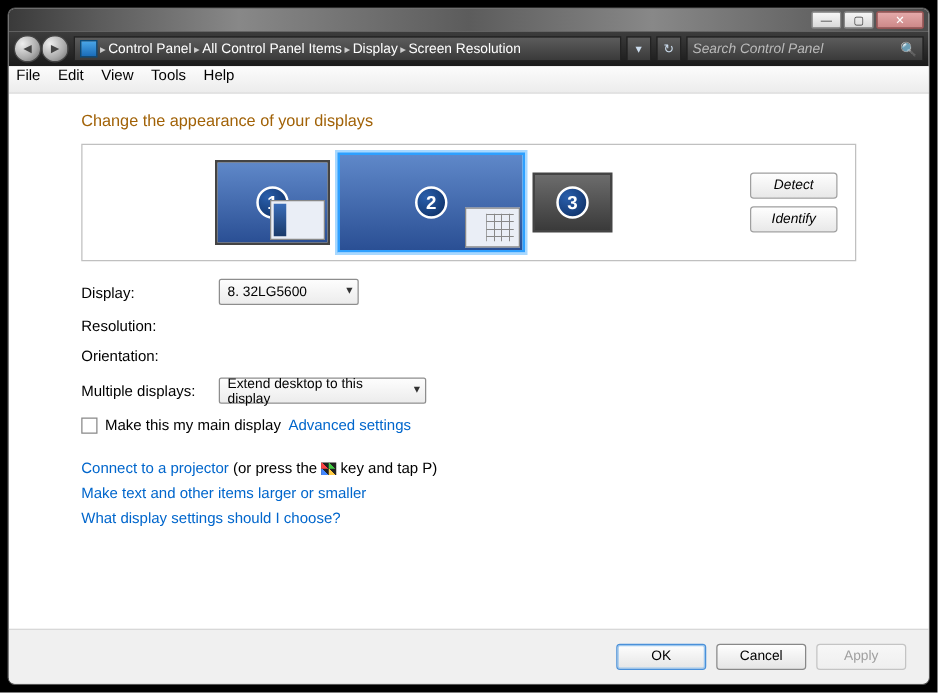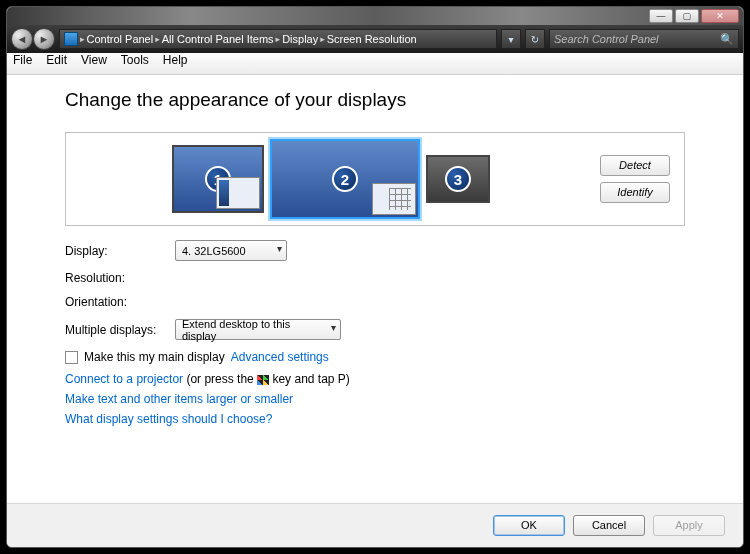--- a/index.html
+++ b/index.html
@@ -105,23 +105,23 @@
 }
 .menu-item { cursor: default; }
 
 .content {
   flex: 1;
   background: #fff;
   overflow: auto;
   padding: 14px 58px 10px 58px;
 }
 .heading {
-  color: #000000;
-  font-size: 19px;
-  margin-bottom: 21px;
+  color: #a16207;
+  font-size: 13px;
+  margin-bottom: 11px;
 }
 .displays-box {
   border: 1px solid #c0c0c0;
   background: #fff;
   padding: 10px 14px 10px 14px;
   display: flex;
   align-items: center;
   height: 94px;
   gap: 6px;
 }
@@ -180,21 +180,21 @@
   background: linear-gradient(#fdfdfd,#ececec);
   border: 1px solid #8d8d8d;
   border-radius: 2px;
   display:flex;align-items:center;
   padding: 0 16px 0 6px;
   position:relative; font-size:11px;
 }
 .combo::after{
   content:"▾"; position:absolute; right:4px; top:2px; font-size:10px; color:#333;
 }
-.chk-row { display:flex; align-items:center; gap:6px; margin-top: 2px; margin-bottom: 8px; }
+.chk-row { display:flex; align-items:center; gap:6px; margin-top: 2px; margin-bottom: 20px; }
 .chk { width:13px; height:13px; border:1px solid #888; background:#fff; }
 .adv { float:right; color:#0066cc; }
 .linkrow { margin: 6px 0; color:#000; }
 .linkrow a, .link { color:#0066cc; text-decoration:none; }
 .winlogo {
   display:inline-block; width:12px; height:10px; position:relative; vertical-align:middle;
   background:
     linear-gradient(45deg,#f44 0 50%, transparent 0) 0 0/6px 5px no-repeat,
     linear-gradient(45deg,#4c4 0 50%, transparent 0) 6px 0/6px 5px no-repeat,
     linear-gradient(45deg,#48f 0 50%, transparent 0) 0 5px/6px 5px no-repeat,
@@ -280,21 +280,21 @@
       </div>
       <div class="side-btns">
         <div class="sbtn">Detect</div>
         <div class="sbtn">Identify</div>
       </div>
     </div>
 
     <div class="form-rows">
       <div class="form-row">
         <label>Display:</label>
-        <div class="combo" style="width:112px">4. 32LG5600</div>
+        <div class="combo" style="width:112px">8. 32LG5600</div>
       </div>
       <div class="form-row">
         <label>Resolution:</label>
       </div>
       <div class="form-row">
         <label>Orientation:</label>
       </div>
       <div class="form-row">
         <label>Multiple displays:</label>
         <div class="combo" style="width:166px">Extend desktop to this display</div>

